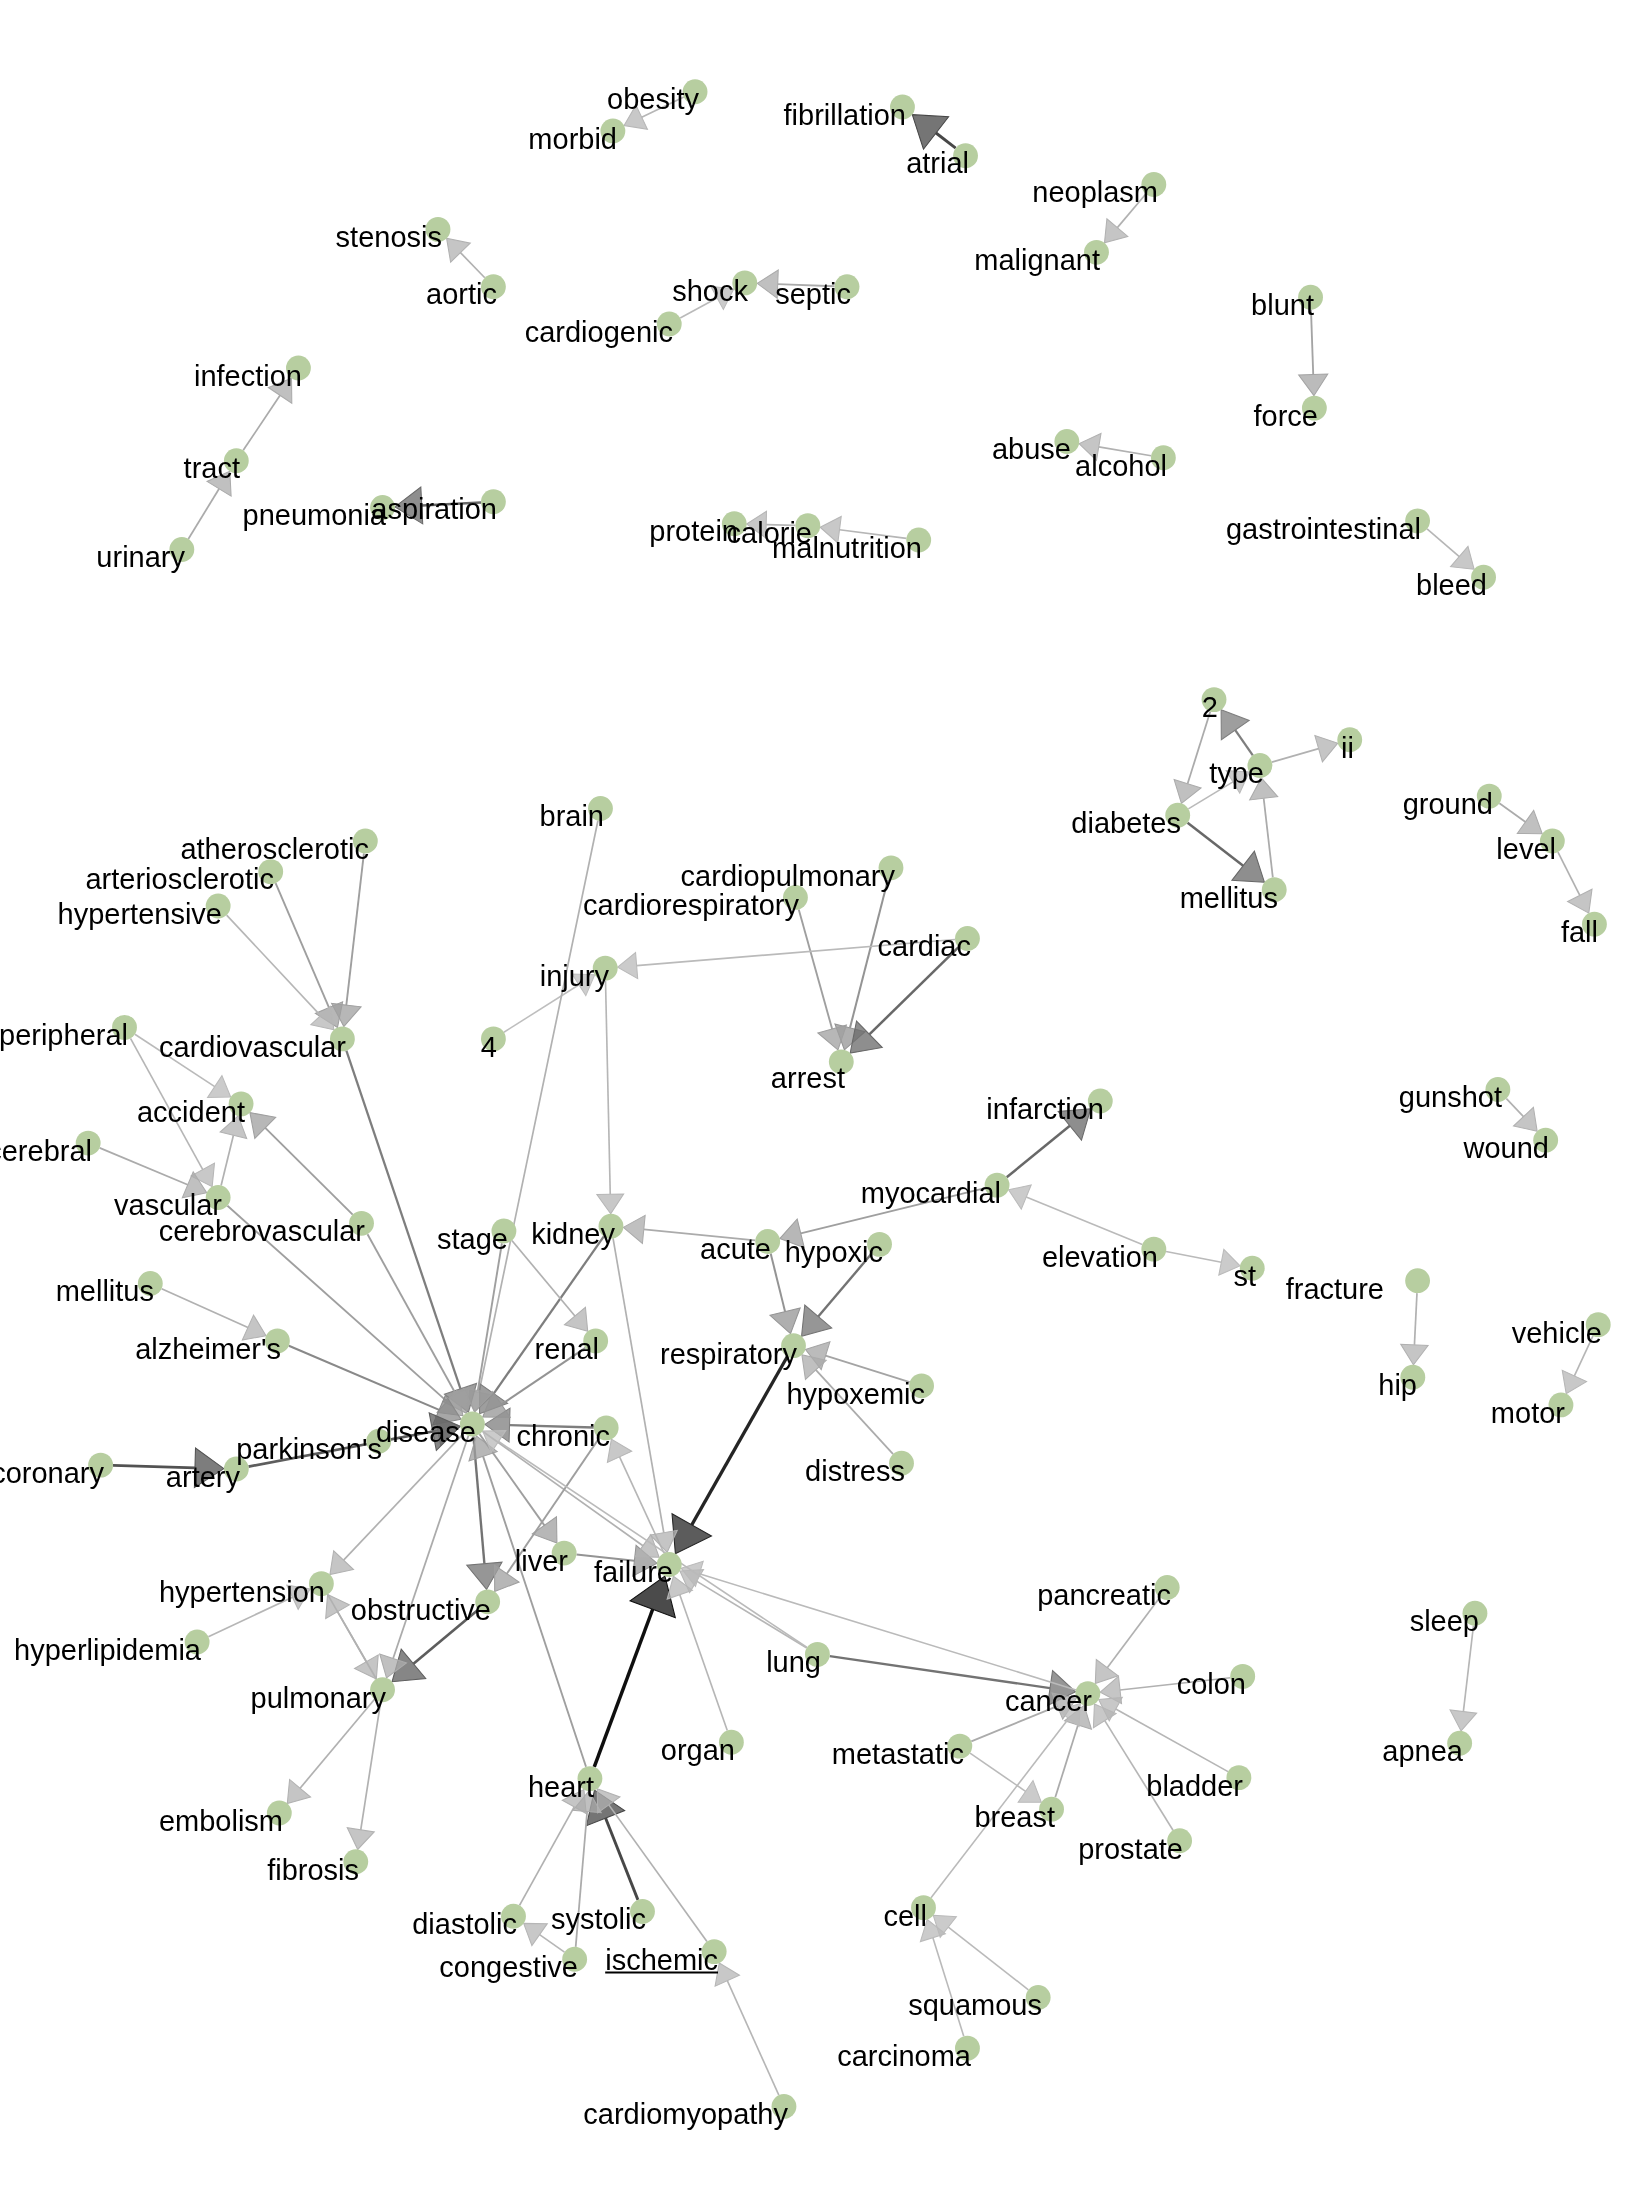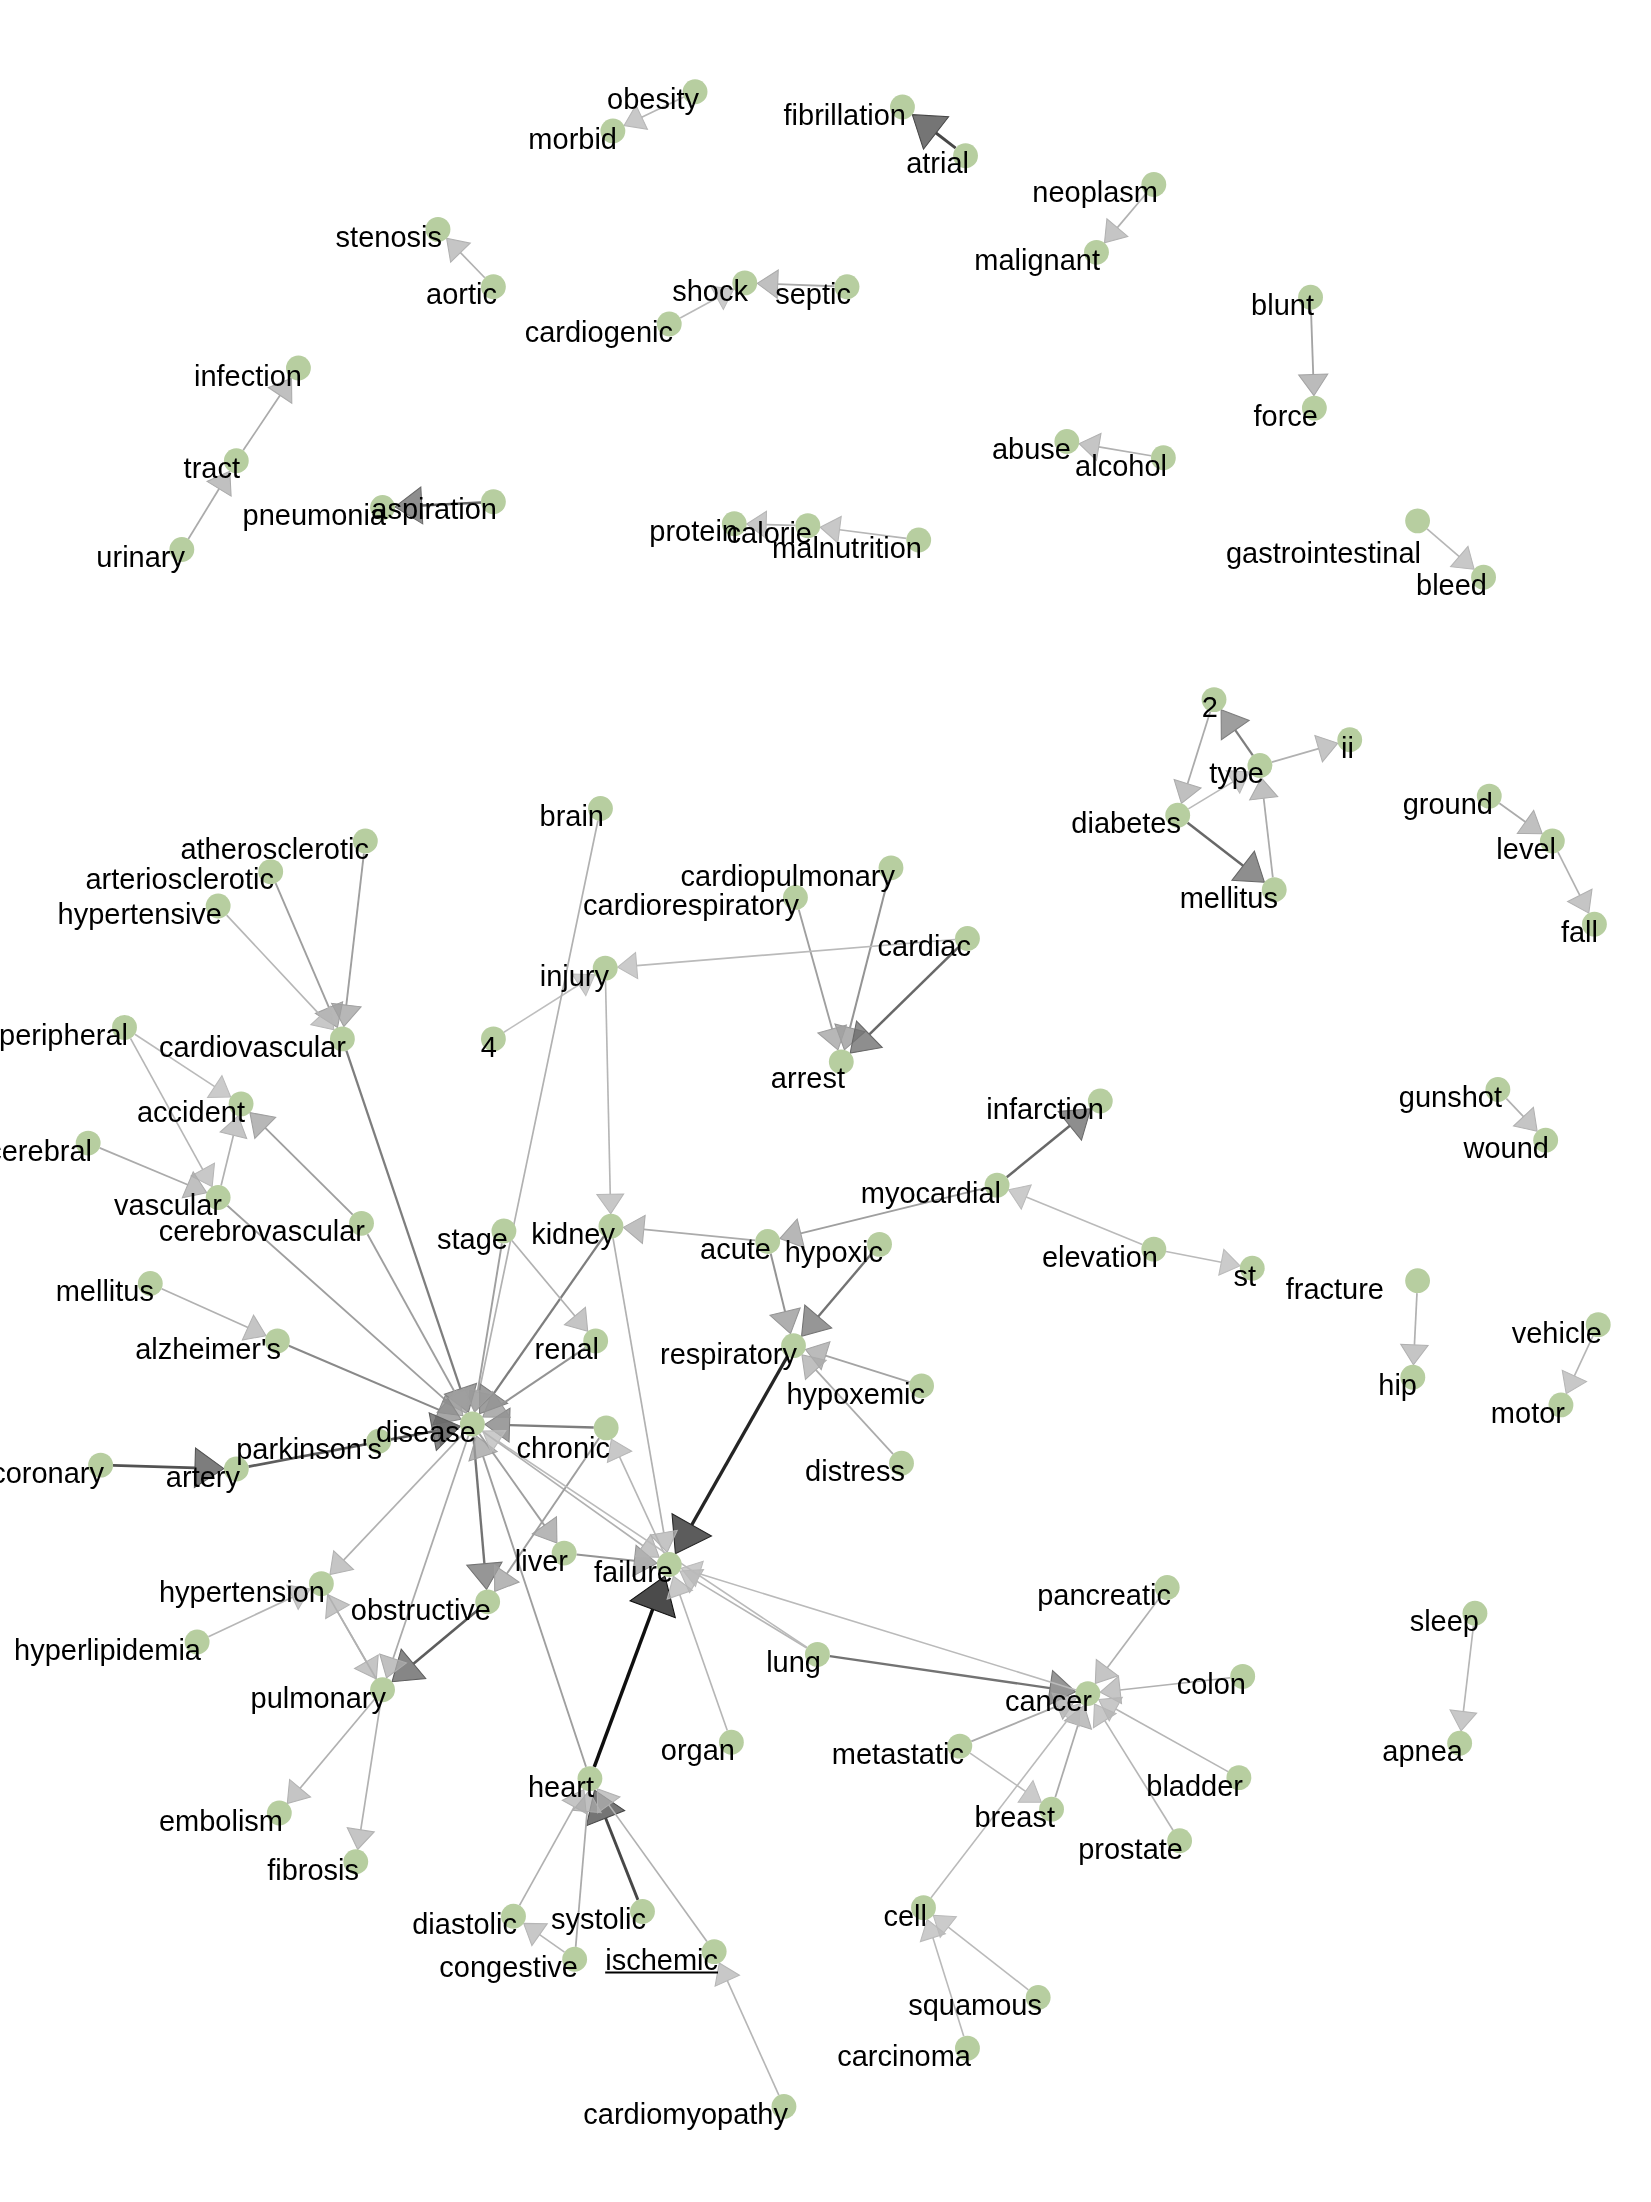--- a/index.html
+++ b/index.html
@@ -357,21 +357,21 @@
       <div class="node-label" style="left: 302px; top: 376px;">infection</div>
       <div class="node-label" style="left: 240px; top: 468px;">tract</div>
       <div class="node-label" style="left: 185px; top: 557px; text-align: right;">urinary</div>
       <div class="node-label" style="left: 386px; top: 515px;">pneumonia</div>
       <div class="node-label" style="left: 497px; top: 509px;">aspiration</div>
       <div class="node-label" style="left: 1071px; top: 449px;">abuse</div>
       <div class="node-label" style="left: 1167px; top: 466px;">alcohol</div>
       <div class="node-label" style="left: 738px; top: 531px;">protein</div>
       <div class="node-label" style="left: 812px; top: 533px;">calorie</div>
       <div class="node-label" style="left: 922px; top: 548px;">malnutrition</div>
-      <div class="node-label" style="left: 1421px; top: 529px; margin-top: 24px;">gastrointestinal</div>
+      <div class="node-label" style="left: 1421px; top: 529px;">gastrointestinal</div>
       <div class="node-label" style="left: 1487px; top: 585px;">bleed</div>
       <div class="node-label" style="left: 1218px; top: 707px;">2</div>
       <div class="node-label" style="left: 1354px; top: 748px;">ii</div>
       <div class="node-label" style="left: 1264px; top: 773px;">type</div>
       <div class="node-label" style="left: 1181px; top: 823px;">diabetes</div>
       <div class="node-label" style="left: 1278px; top: 898px;">mellitus</div>
       <div class="node-label" style="left: 1493px; top: 804px;">ground</div>
       <div class="node-label" style="left: 1556px; top: 849px;">level</div>
       <div class="node-label" style="left: 1598px; top: 932px;">fall</div>
       <div class="node-label" style="left: 604px; top: 816px;">brain</div>
@@ -403,21 +403,21 @@
       <div class="node-label" style="left: 154px; top: 1291px;">mellitus</div>
       <div class="node-label" style="left: 1384px; top: 1289px;">fracture</div>
       <div class="node-label" style="left: 1602px; top: 1333px;">vehicle</div>
       <div class="node-label" style="left: 281px; top: 1349px;">alzheimer's</div>
       <div class="node-label" style="left: 599px; top: 1349px;">renal</div>
       <div class="node-label" style="left: 797px; top: 1354px;">respiratory</div>
       <div class="node-label" style="left: 1417px; top: 1385px;">hip</div>
       <div class="node-label" style="left: 1565px; top: 1413px;">motor</div>
       <div class="node-label" style="left: 925px; top: 1394px;">hypoxemic</div>
       <div class="node-label" style="left: 476px; top: 1432px;">disease</div>
-      <div class="node-label" style="left: 610px; top: 1436px; margin-top: 12px;">chronic</div>
+      <div class="node-label" style="left: 610px; top: 1436px;">chronic</div>
       <div class="node-label" style="left: 382px; top: 1449px;">parkinson's</div>
       <div class="node-label" style="left: 905px; top: 1471px;">distress</div>
       <div class="node-label" style="left: 104px; top: 1473px;">coronary</div>
       <div class="node-label" style="left: 240px; top: 1477px;">artery</div>
       <div class="node-label" style="left: 568px; top: 1561px;">liver</div>
       <div class="node-label" style="left: 673px; top: 1572px;">failure</div>
       <div class="node-label" style="left: 1171px; top: 1595px;">pancreatic</div>
       <div class="node-label" style="left: 1479px; top: 1621px;">sleep</div>
       <div class="node-label" style="left: 325px; top: 1592px;">hypertension</div>
       <div class="node-label" style="left: 491px; top: 1610px;">obstructive</div>

